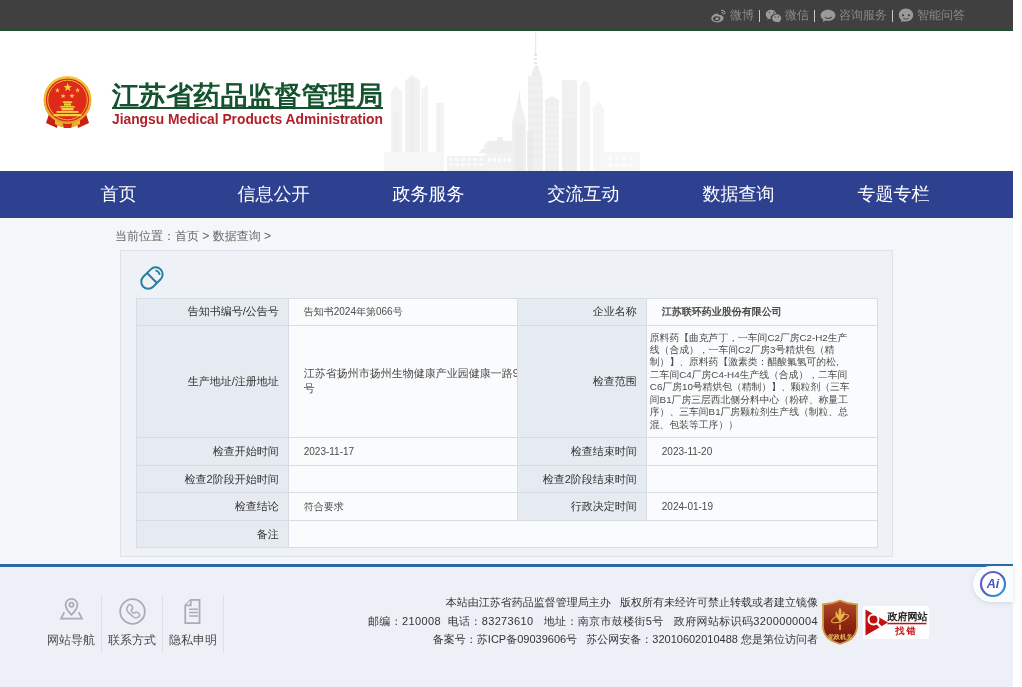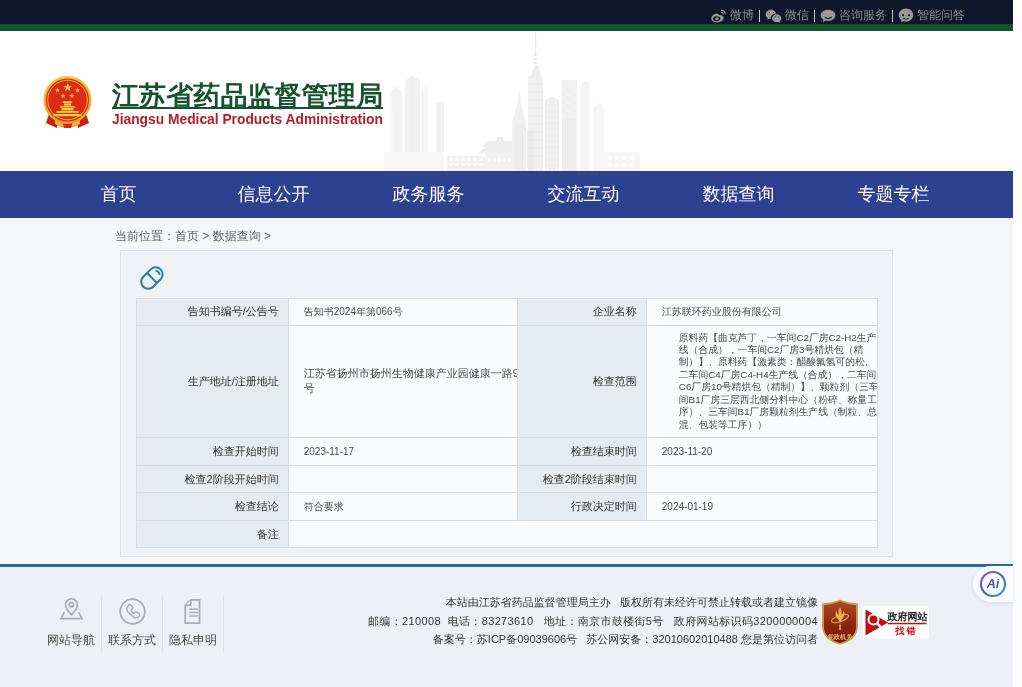--- a/index.html
+++ b/index.html
@@ -1,19 +1,19 @@
 <!DOCTYPE html>
 <html><head>
 <meta charset="utf-8">
 <style>
 * { margin:0; padding:0; box-sizing:border-box; }
 html,body { width:1022px; height:687px; background:#fff; font-family:"Liberation Sans", sans-serif; overflow:hidden; }
 .page { position:relative; width:1013px; height:687px; background:#fff; }
 
-.topbar { position:absolute; top:0; left:0; width:1013px; height:31px; background:#0f172a; border-bottom:7px solid #14532d; }
+.topbar { position:absolute; top:0; left:0; width:1013px; height:31px; background:#404040; border-bottom:1px solid #14532d; }
 .toplinks { position:absolute; top:0; right:48px; height:31px; display:flex; align-items:center; font-size:12px; color:#8a8a8a; }
 .toplinks .it { display:flex; align-items:center; gap:3px; }
 .toplinks .sep { width:1px; height:12px; background:#c9c9c9; margin:0 5px; }
 .toplinks svg { display:block; }
 
 .header { position:absolute; top:32px; left:0; width:1013px; height:139px; background:#fff; }
 .skyline { position:absolute; left:380px; bottom:0; opacity:0.62; }
 .emblem { position:absolute; left:42px; top:43px; }
 .sitename { position:absolute; left:112px; top:50px; }
 .sitename .cn { font-size:27px; font-weight:bold; color:#14532d; line-height:28px; white-space:nowrap; letter-spacing:0.1px;text-decoration:underline; }
@@ -24,22 +24,22 @@
 .navin a { width:155px; text-align:center; line-height:47px; color:#fff; font-size:18px; text-decoration:none; }
 
 .content { position:absolute; top:218px; left:0; width:1013px; height:346px; background:#f4f6f9; }
 .crumb { position:absolute; left:115px; top:10px; font-size:12px; color:#666; }
 .card { position:absolute; left:120px; top:32px; width:773px; height:307px; background:#eef2f7; border:1px solid #dde2ea; }
 .pill { position:absolute; left:17px; top:13px; }
 table.tb { position:absolute; left:15px; top:46.5px; width:742px; border-collapse:collapse; table-layout:fixed; }
 table.tb td { border:1px solid #d7dde6; font-size:10px; color:#4a4a4a; padding:0; }
 table.tb td.h { background:#e6ebf1; text-align:right; padding-right:9px; font-size:11px; color:#333; }
 table.tb td.d { background:#fafbfc; padding-left:15px; }
-.col1 { width:147px; } .col2 { width:222px; } .col3 { width:125px; } .col4 { width:224px; }
-table.tb td.rangecell { font-size:9.8px; padding-left:32px;  line-height:12.45px; padding-top:6px; padding-bottom:6px; white-space:nowrap; overflow:hidden; }
+.col1 { width:147px; } .col2 { width:222px; } .col3 { width:125px; } .col4 { width:224px;font-weight:bold; }
+table.tb td.rangecell { font-size:9.8px; padding-left:3px;  line-height:12.45px; padding-top:6px; padding-bottom:6px; white-space:nowrap; overflow:hidden; }
 
 .footline { position:absolute; top:564px; left:0; width:1013px; height:3px; background:#2a69a5; }
 .footer { position:absolute; top:567px; left:0; width:1013px; height:120px; background:#edf1f7; }
 .fitems { position:absolute; left:41px; top:28px; display:flex; }
 .fitem { width:60px; text-align:center; position:relative; }
 .fitem .lb { font-size:12px; color:#4a4a4a; margin-top:4px; }
 .fitem svg { display:block; margin:0 auto; }
 .fdiv { width:1px; background:#dde2e9; margin:0; height:58px; align-self:center; }
 .ftext { position:absolute; left:278px; top:26px; width:540px; text-align:right; font-size:11px; color:#333; line-height:18.6px; white-space:nowrap; }
 .badges { position:absolute; left:821px; top:32px; display:flex; align-items:center; }

